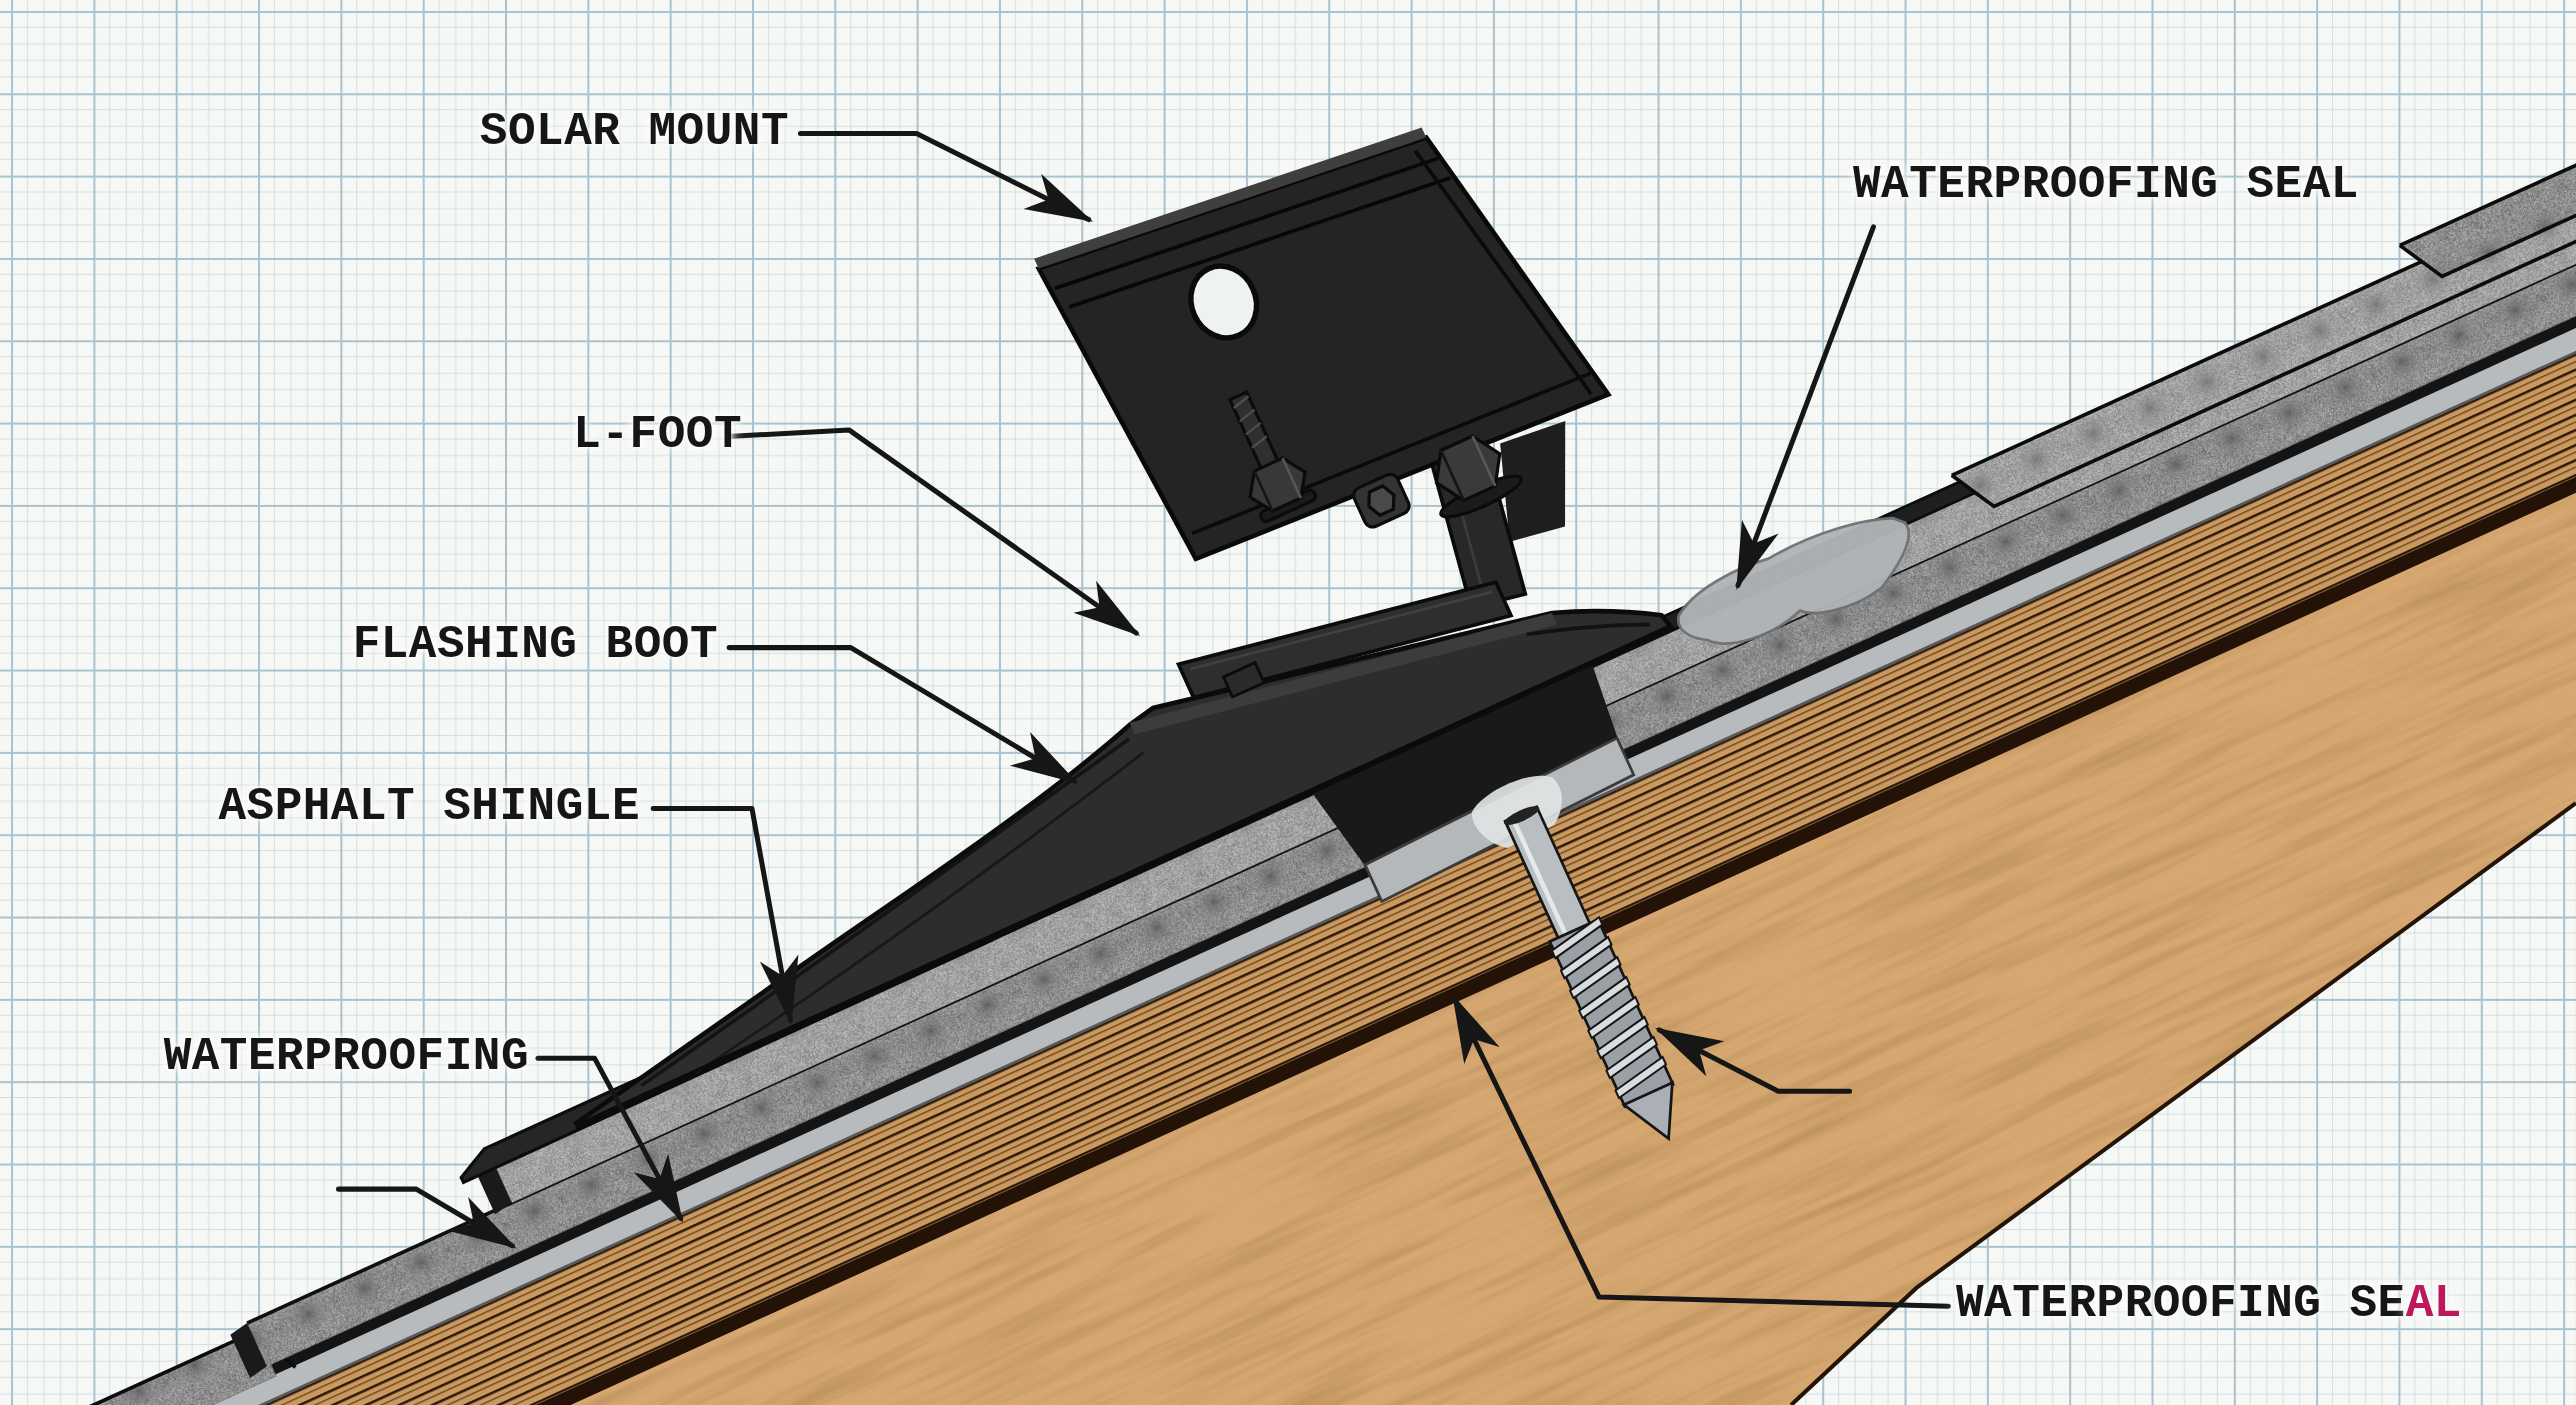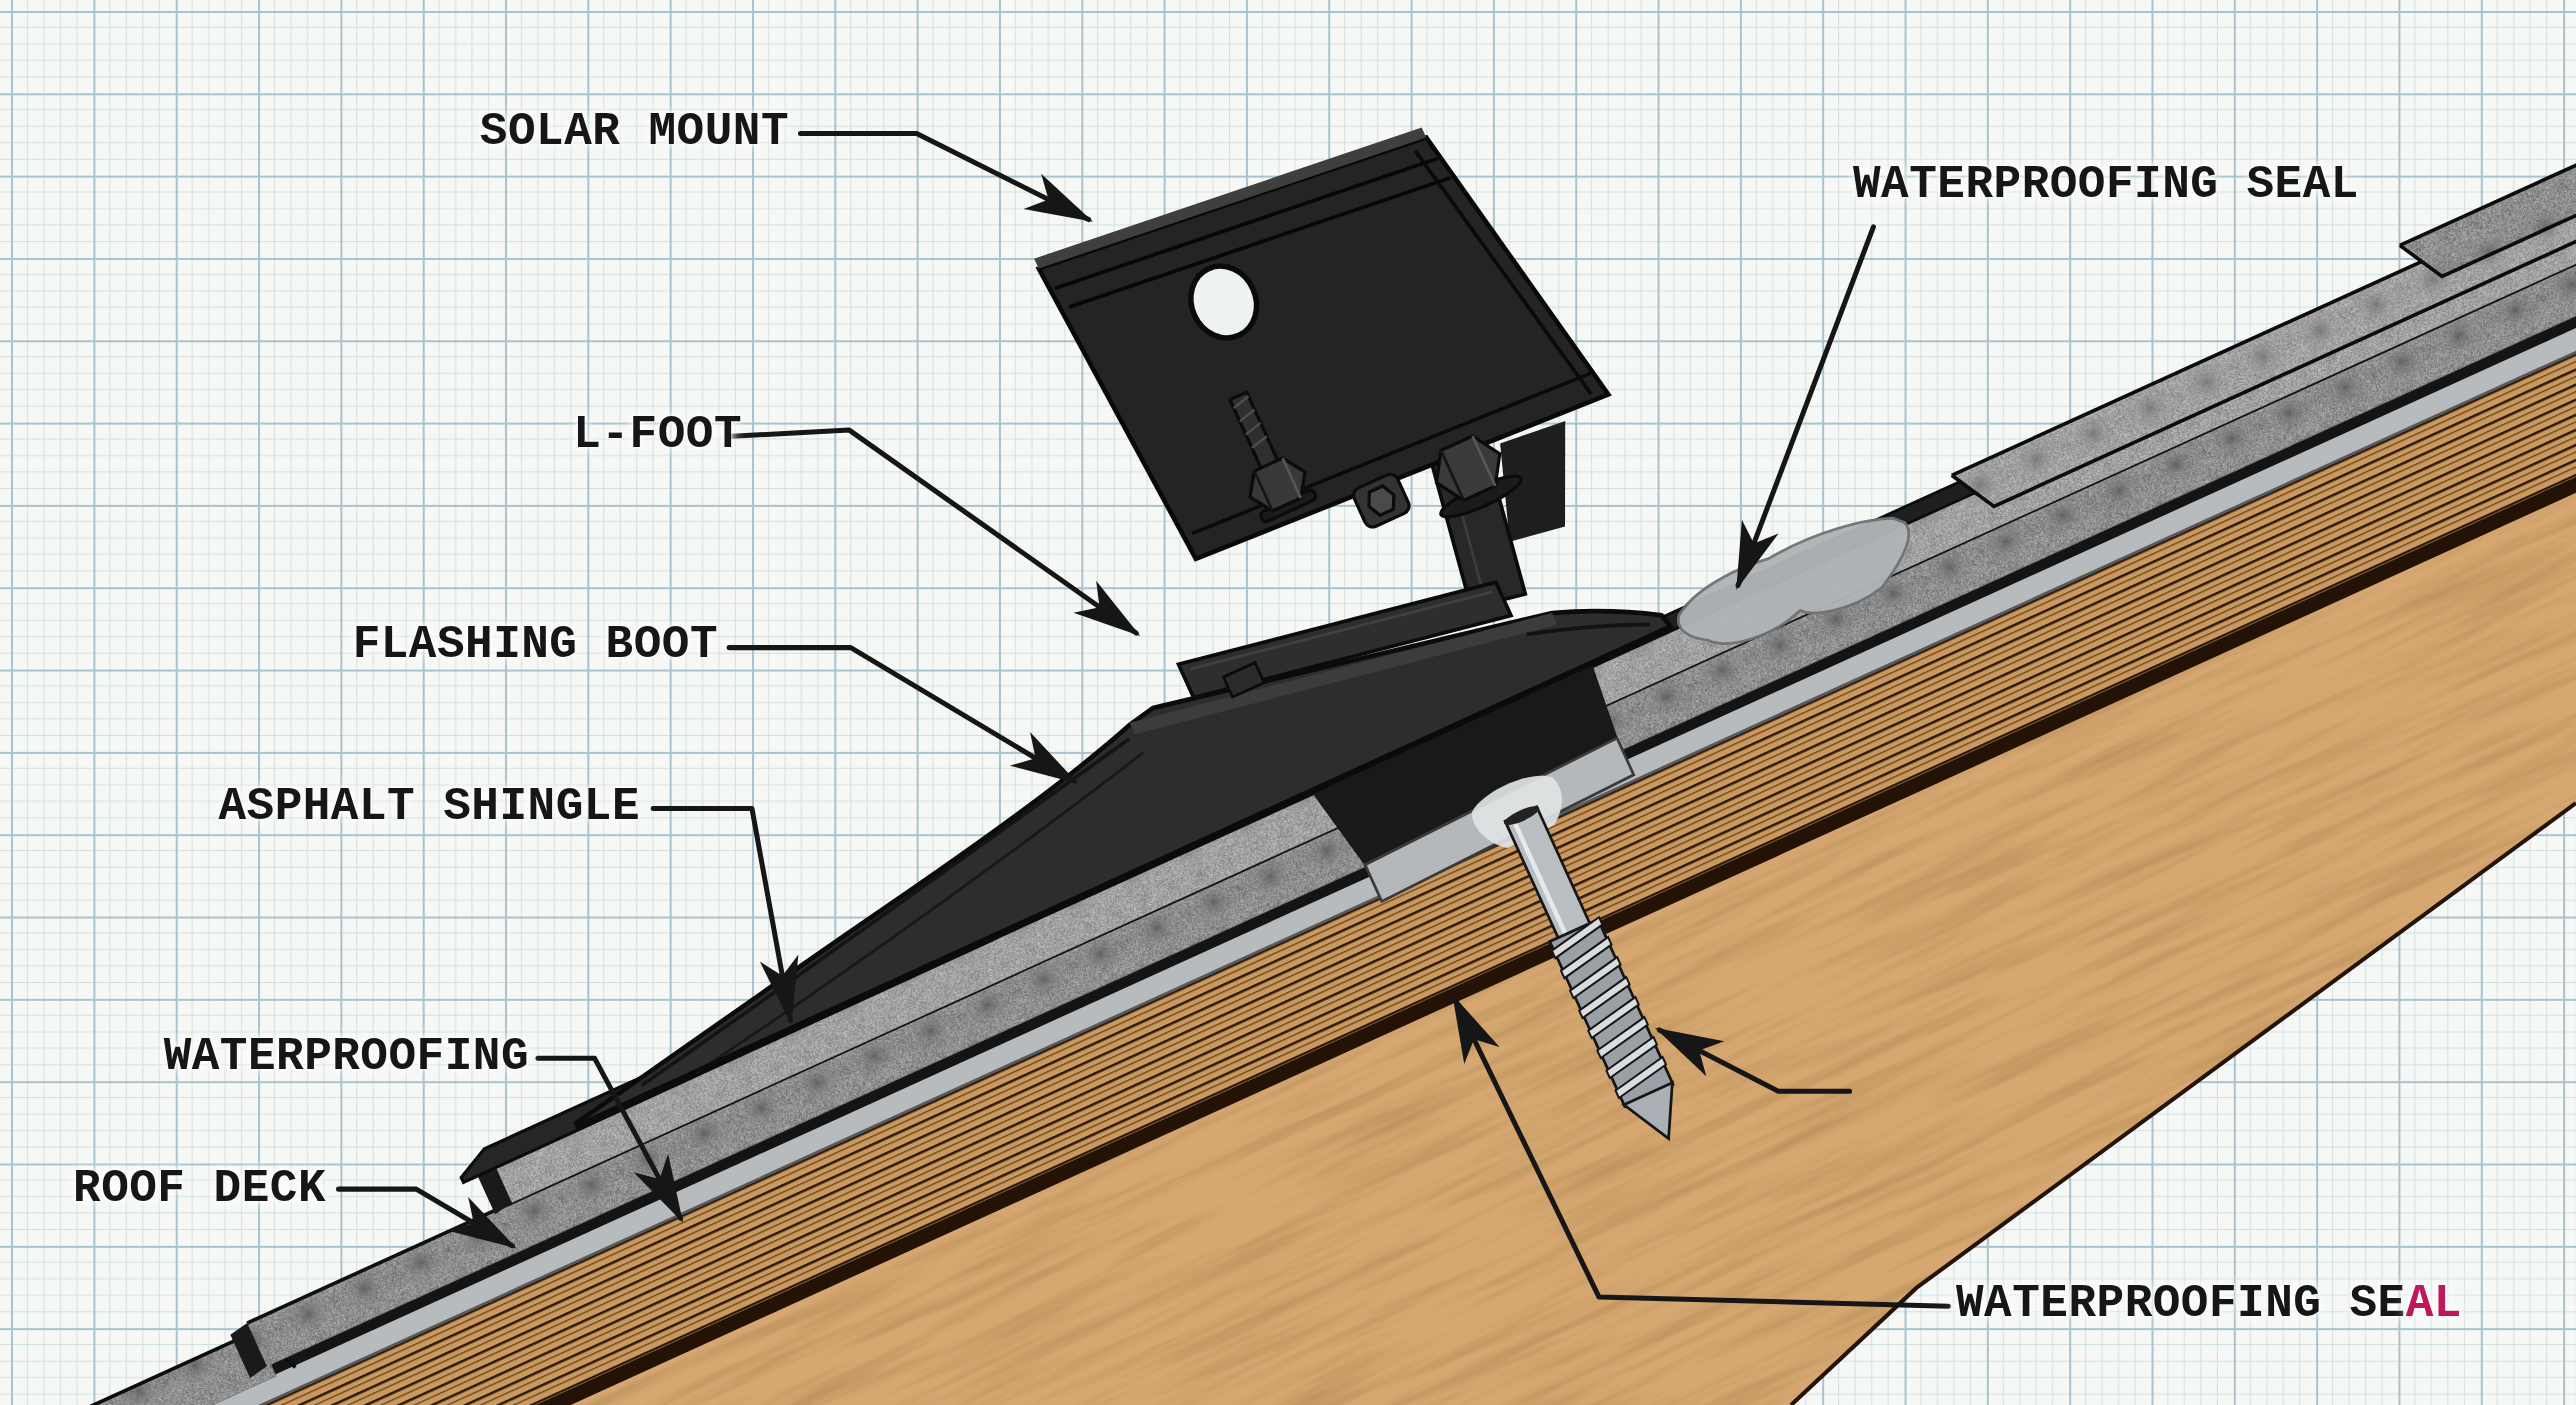--- a/index.html
+++ b/index.html
@@ -217,19 +217,18 @@
     <polyline points="2130,1428 1748,1418 1590,1092" marker-end="url(#arrow)"></polyline>
   </g>
 </svg>
 
 <div class="lbl r" style="left:789px;top:132px">SOLAR MOUNT</div>
 <div class="lbl" style="left:1853px;top:185px">WATERPROOFING SEAL</div>
 <div class="lbl r" style="left:742px;top:435px">L-FOOT</div>
 <div class="lbl r" style="left:718px;top:645px">FLASHING BOOT</div>
 <div class="lbl r" style="left:640px;top:807px">ASPHALT SHINGLE</div>
 <div class="lbl r" style="left:529px;top:1057px">WATERPROOFING</div>
-<div class="lbl r" style="left:326px;top:1189px">ROOF DECK</div>
 <div class="lbl" style="left:1956px;top:1304px">
   <span>WATERPROOFING SE</span><span class="fade">AL</span>
 </div>
 
 </div>
 
 
 </body></html>

